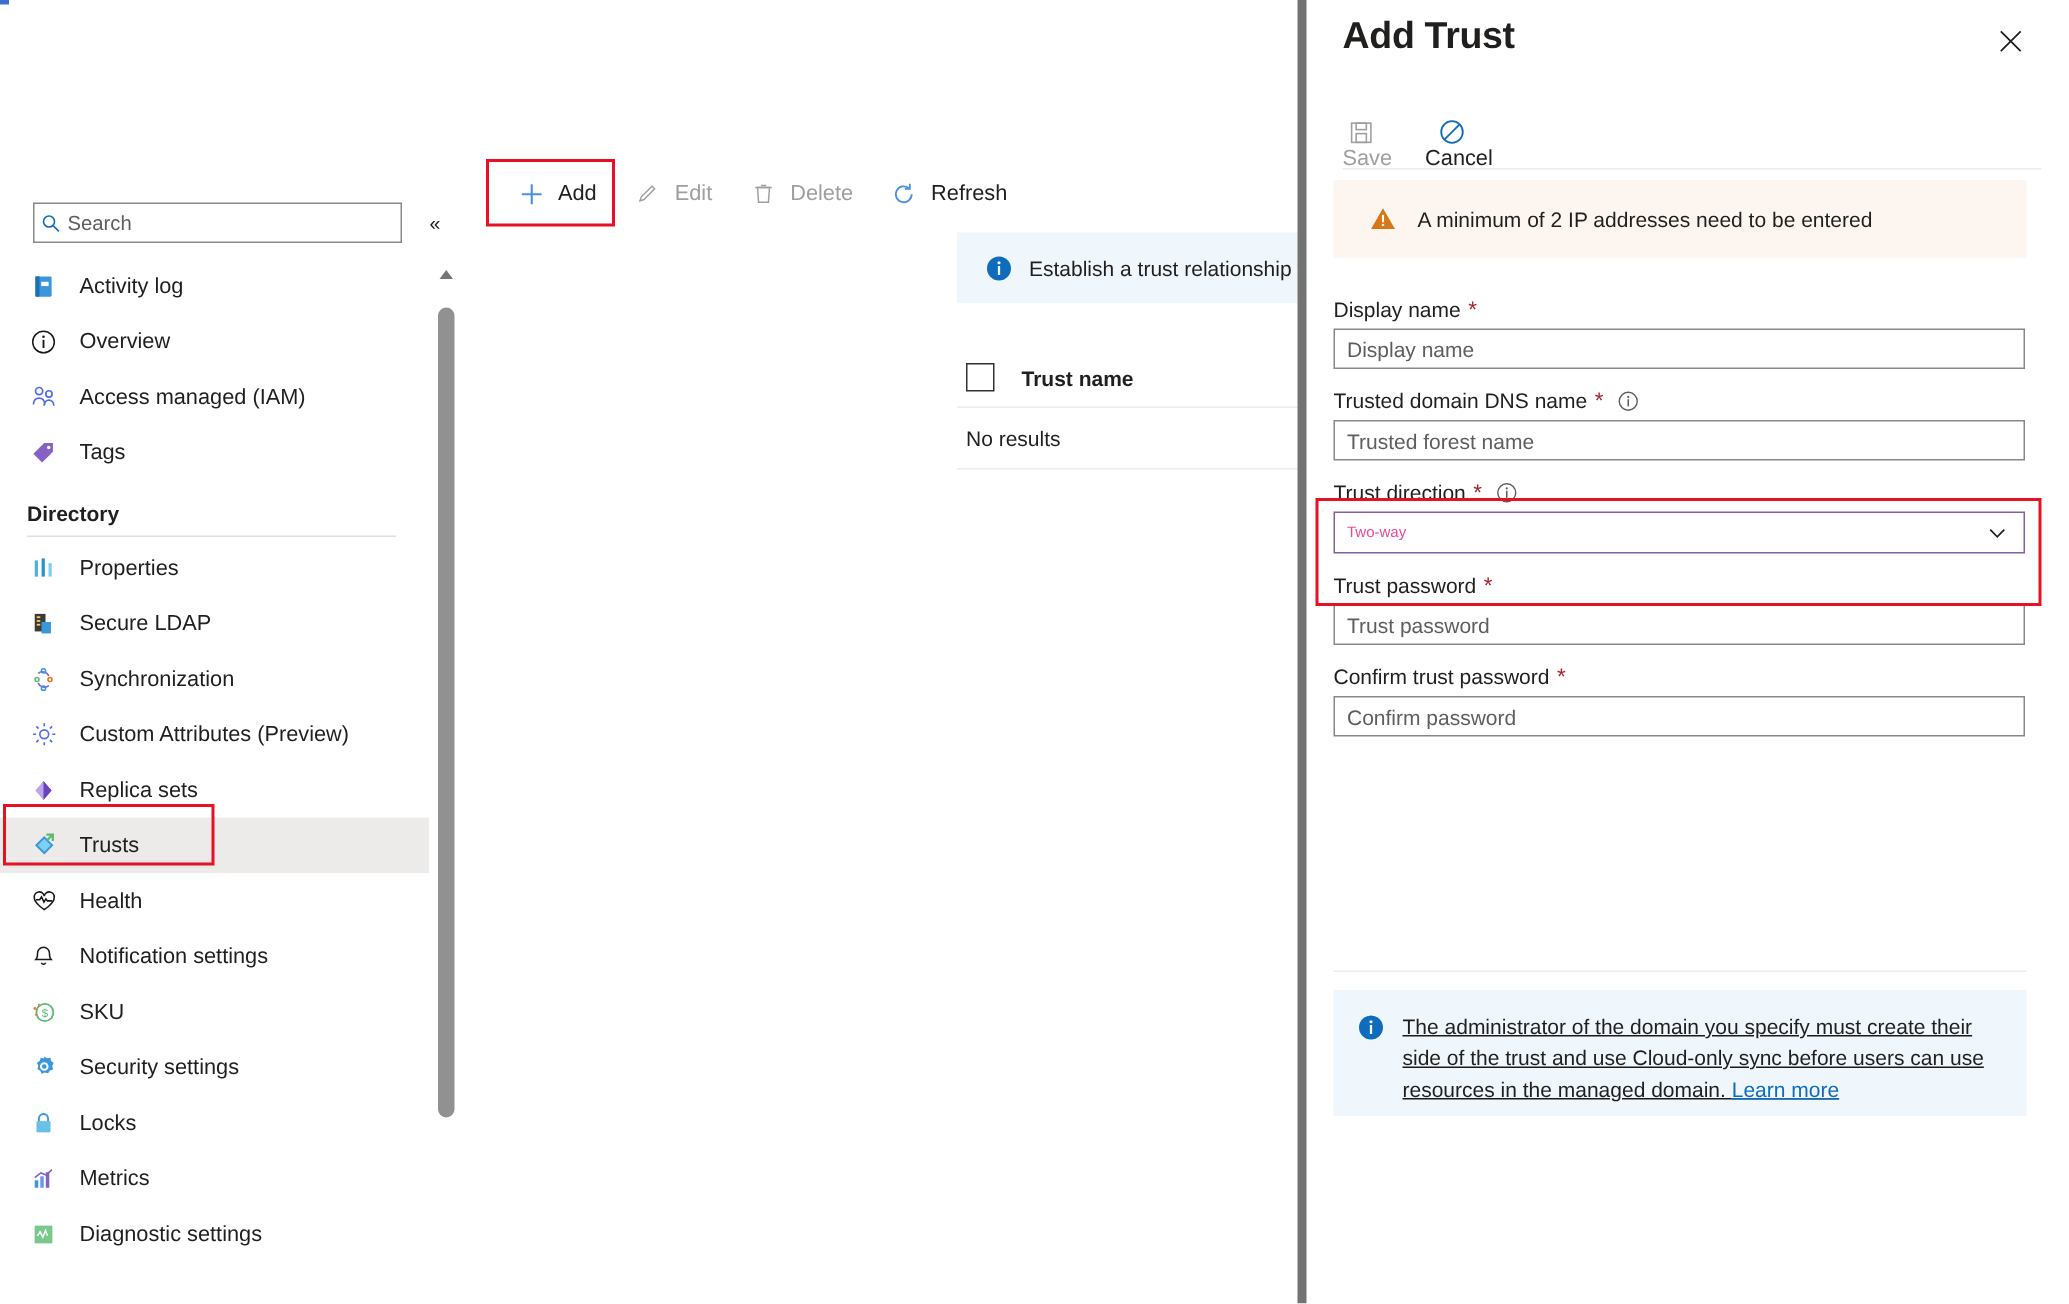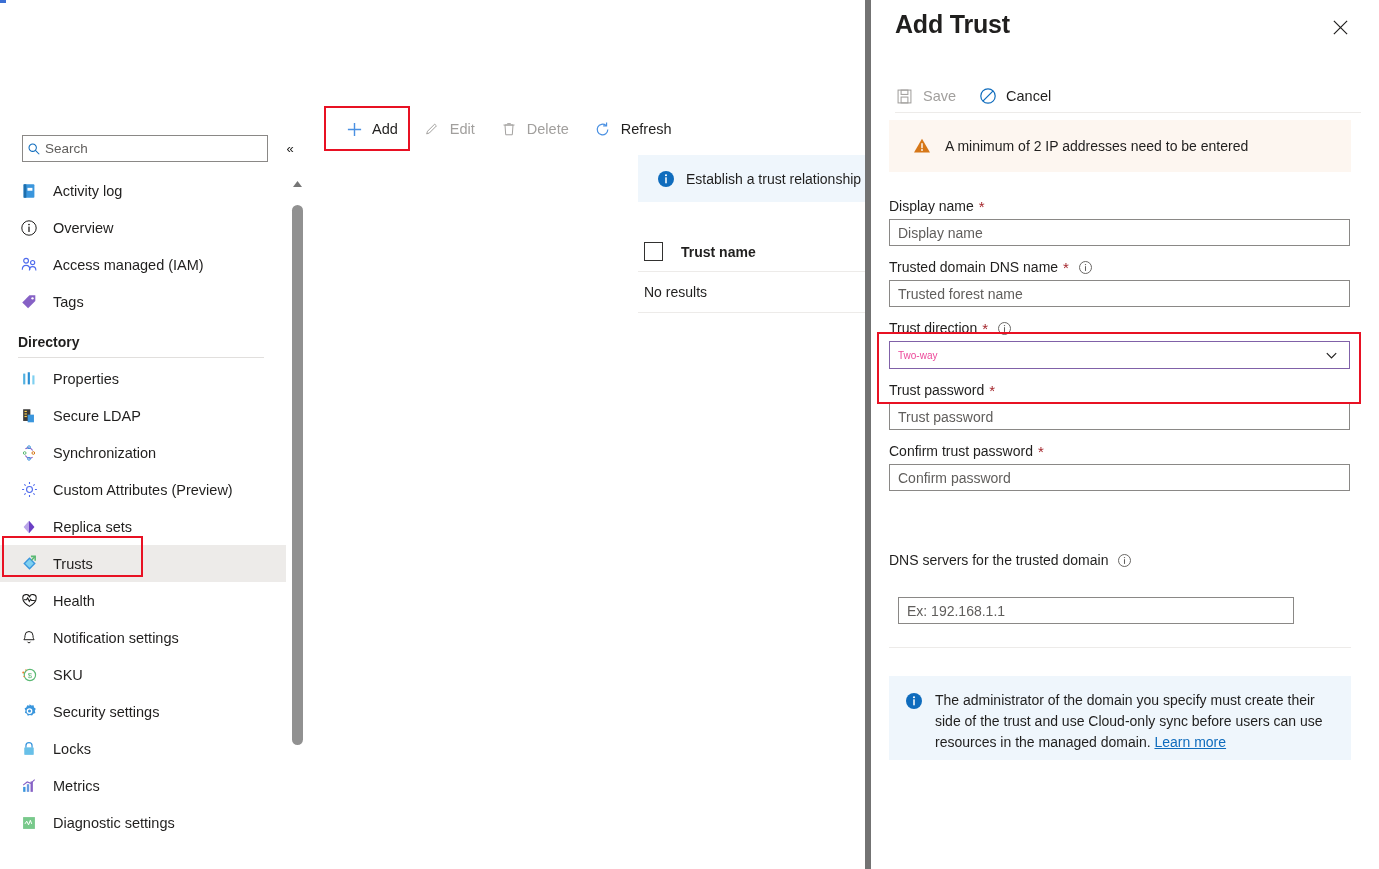--- a/index.html
+++ b/index.html
@@ -130,21 +130,21 @@
   }
   .panel-close {
     position:absolute; right:26px; top:14px; width:26px; height:26px;
     display:flex; align-items:center; justify-content:center;
     cursor:pointer; color:#201f1e;
   }
   .panel-toolbar {
     position:absolute; left:24px; top:80px; width:466px; height:33px;
     display:flex; align-items:center; border-bottom:1px solid #edebe9;
   }
-  .ptbtn { display:flex; align-items:center; margin-right:22px; cursor:pointer; font-size:14.5px; }
+  .ptbtn { display:flex; align-items:center; margin-right:22px; cursor:pointer; font-size:14.5px;flex-direction:column; }
   .ptbtn .pic { width:19px; height:19px; margin-right:9px; display:flex; align-items:center; justify-content:center; }
   .ptbtn.save { color:#a19f9d; cursor:default; }
   .ptbtn.cancel { color:#201f1e; }
 
   .warnbar {
     position:absolute; left:889px; top:120px; width:462px; height:52px;
     background:#fdf6f0; display:flex; align-items:center; padding-left:24px;
   }
   .warnbar .wic { width:18px; height:18px; margin-right:14px; flex:0 0 18px; }
   .warnbar .wtxt { font-size:14px; color:#201f1e; }
@@ -181,22 +181,22 @@
     width:396px; height:27px; border:1px solid #8a8886; background:#fff;
     font-family:"Liberation Sans", sans-serif; font-size:14px; color:#201f1e;
     padding:0 8px; outline:none;
   }
   .dnsinput::placeholder { color:#605e5c; }
   .dns-divider {
     position:absolute; left:889px; top:647px; width:462px; height:1px; background:#edebe9;
   }
 
   .notebox {
-    position:absolute; left:889px; top:676px; width:462px; height:84px;
-    background:#eff6fc; display:flex; padding:14px 16px 0 16px;
+    position:absolute; left:889px; top:660px; width:462px; height:84px;
+    background:#eff6fc; display:flex; padding:14px 16px 0 16px;text-decoration:underline;
   }
   .notebox .nic { width:18px; height:18px; margin-right:12px; flex:0 0 18px; margin-top:2px; }
   .notebox .ntxt { font-size:14px; color:#201f1e; line-height:21px; }
   .notebox .ntxt a { color:#0f6cbd; text-decoration:underline; }
 </style>
 </head>
 <body>
 
 <div class="screen">
 
@@ -595,33 +595,20 @@
     <div class="fgroup">
       <div class="flabel">
         <span>Confirm trust password</span>
         <span class="req">*</span>
       </div>
       <input class="finput" type="text" placeholder="Confirm password" style="">
     </div>
 
   </div>
 
-  <div class="dnsbox">
-    <div class="flabel">
-      <span>DNS servers for the trusted domain</span>
-      <span class="info">
-        <svg width="15" height="15" viewBox="0 0 16 16">
-            <circle cx="8" cy="8" r="6.4" fill="none" stroke="#605e5c" stroke-width="1"></circle>
-            <circle cx="8" cy="4.9" r="0.75" fill="#605e5c"></circle>
-            <rect x="7.45" y="6.6" width="1.1" height="5" fill="#605e5c"></rect>
-          </svg>
-      </span>
-    </div>
-    <input class="dnsinput" type="text" placeholder="Ex: 192.168.1.1" style="">
-  </div>
   <div class="dns-divider"></div>
 
   <div class="notebox">
     <span class="nic">
       <svg width="18" height="18" viewBox="0 0 18 18">
           <circle cx="9" cy="9" r="8" fill="#0f6cbd"></circle>
           <circle cx="9" cy="5.2" r="1.05" fill="#fff"></circle>
           <rect x="8.25" y="7.3" width="1.5" height="6" fill="#fff"></rect>
         </svg>
     </span>

